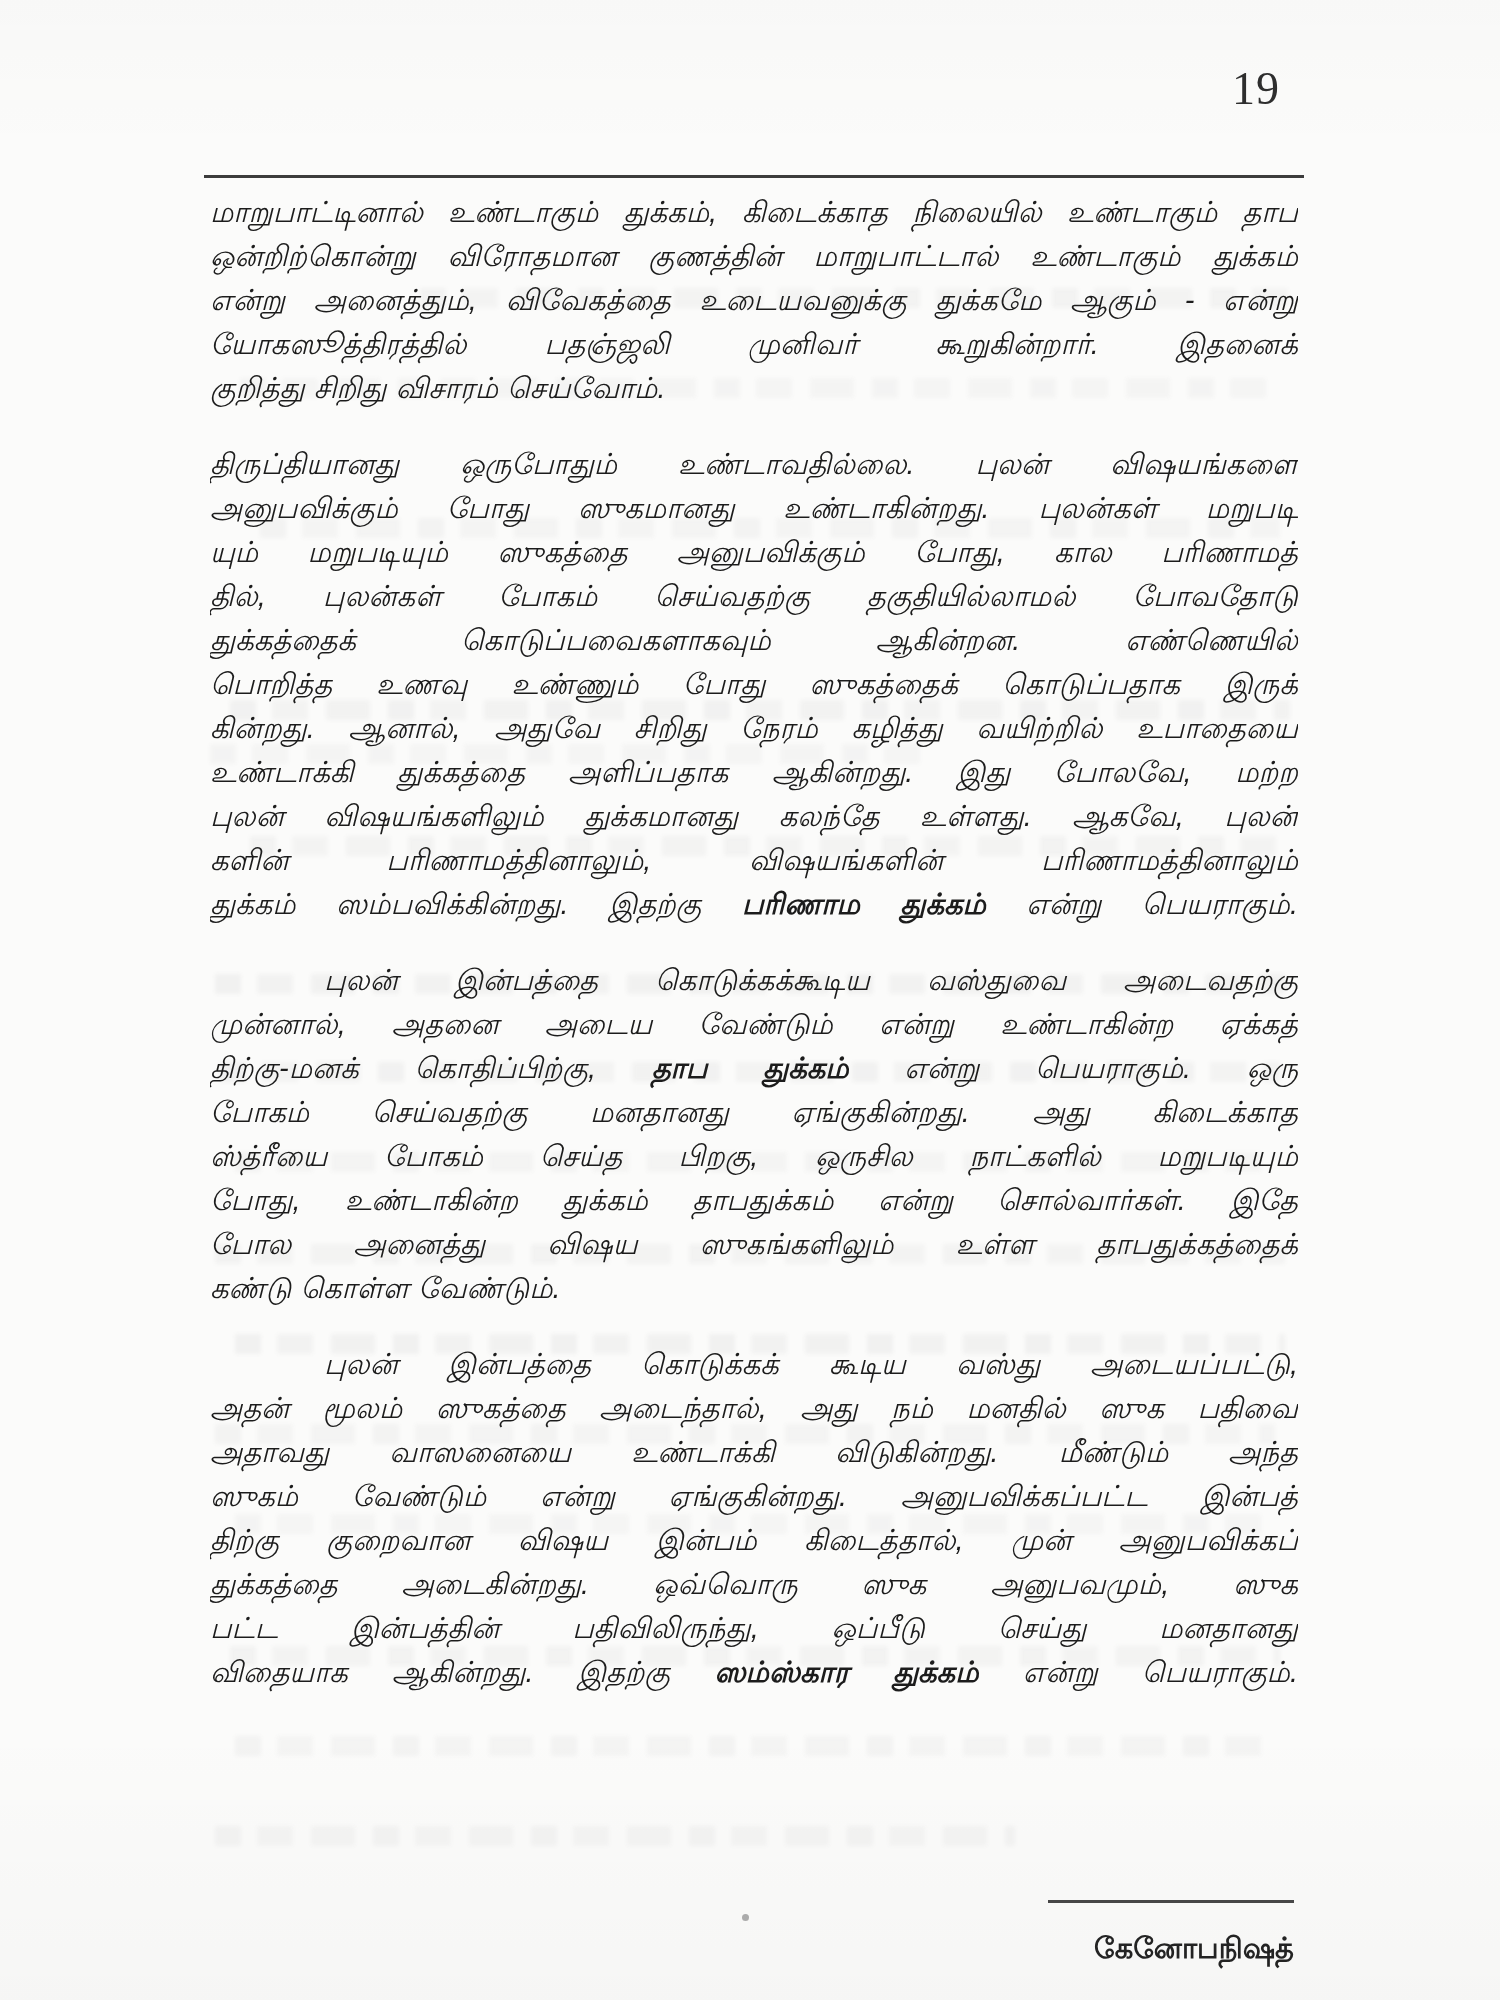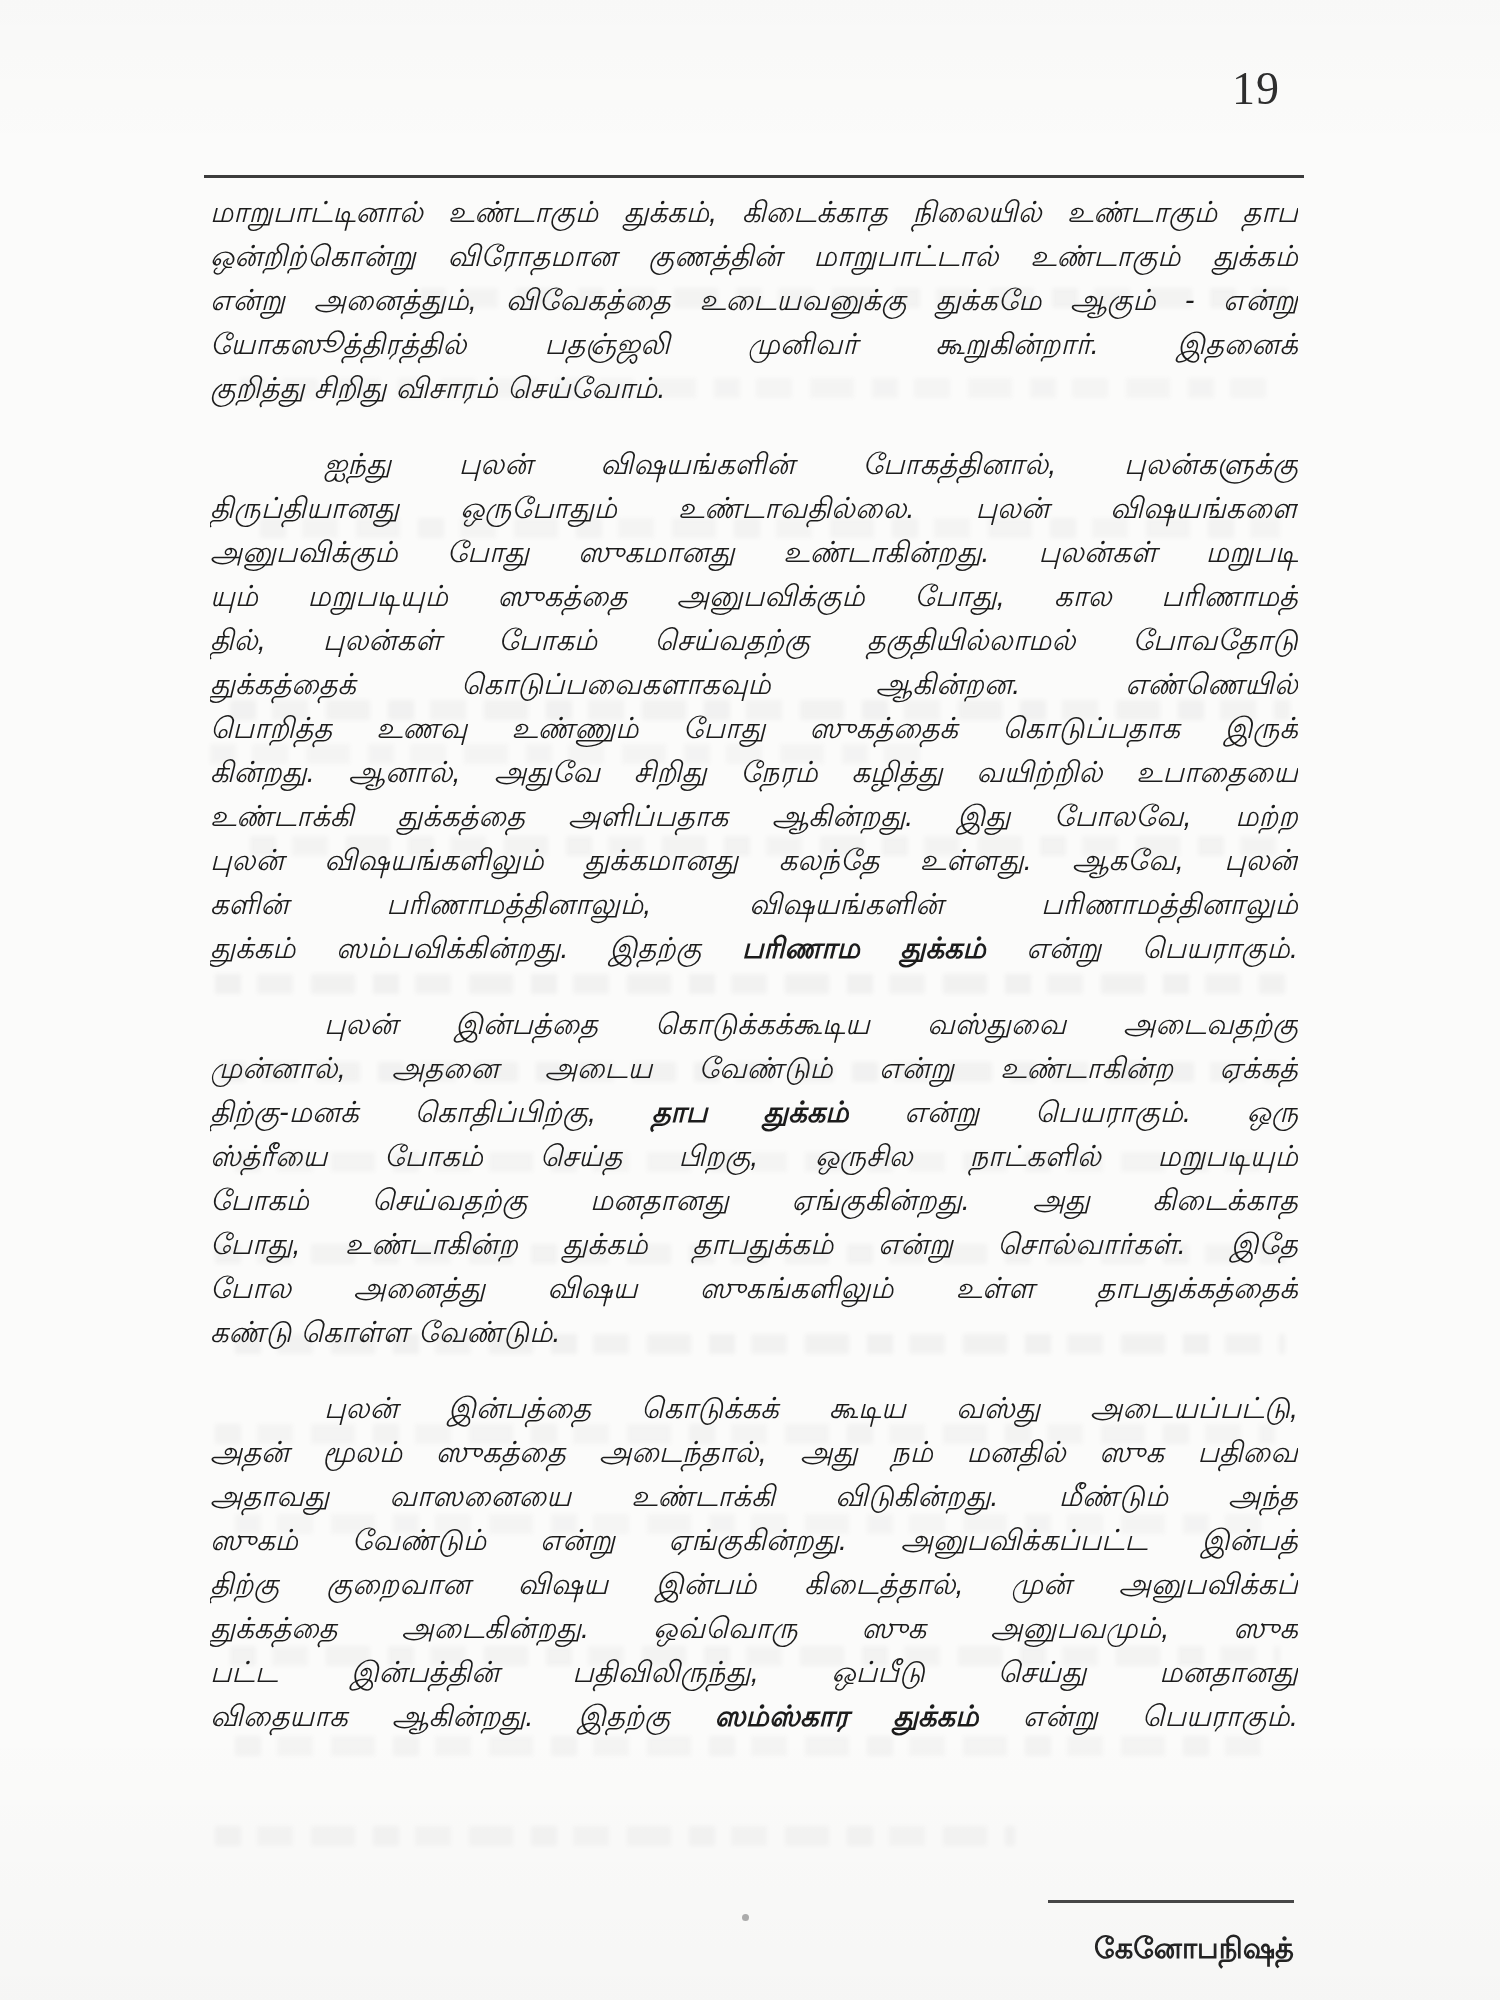--- a/index.html
+++ b/index.html
@@ -112,39 +112,38 @@
 
   <div class="text-block">
       <div class="paragraph">
         <div class="line"><span>மாறுபாட்டினால் உண்டாகும் துக்கம், கிடைக்காத நிலையில் உண்டாகும் தாப</span></div>
         <div class="line"><span>ஒன்றிற்கொன்று விரோதமான குணத்தின் மாறுபாட்டால் உண்டாகும் துக்கம்</span></div>
         <div class="line"><span>என்று அனைத்தும், விவேகத்தை உடையவனுக்கு துக்கமே ஆகும் - என்று</span></div>
         <div class="line"><span>யோகஸூத்திரத்தில் பதஞ்ஜலி முனிவர் கூறுகின்றார். இதனைக்</span></div>
         <div class="line left"><span>குறித்து சிறிது விசாரம் செய்வோம்.</span></div>
       </div>
       <div class="paragraph">
-        <div class="line first"><span>ஐந்து புலன் விஷயங்களின் போகத்தினால், புலன்களுக்கு</span></div>
         <div class="line"><span>திருப்தியானது ஒருபோதும் உண்டாவதில்லை. புலன் விஷயங்களை</span></div>
         <div class="line"><span>அனுபவிக்கும் போது ஸுகமானது உண்டாகின்றது. புலன்கள் மறுபடி</span></div>
         <div class="line"><span>யும் மறுபடியும் ஸுகத்தை அனுபவிக்கும் போது, கால பரிணாமத்</span></div>
         <div class="line"><span>தில், புலன்கள் போகம் செய்வதற்கு தகுதியில்லாமல் போவதோடு</span></div>
         <div class="line"><span>துக்கத்தைக் கொடுப்பவைகளாகவும் ஆகின்றன. எண்ணெயில்</span></div>
         <div class="line"><span>பொறித்த உணவு உண்ணும் போது ஸுகத்தைக் கொடுப்பதாக இருக்</span></div>
         <div class="line"><span>கின்றது. ஆனால், அதுவே சிறிது நேரம் கழித்து வயிற்றில் உபாதையை</span></div>
         <div class="line"><span>உண்டாக்கி துக்கத்தை அளிப்பதாக ஆகின்றது. இது போலவே, மற்ற</span></div>
         <div class="line"><span>புலன் விஷயங்களிலும் துக்கமானது கலந்தே உள்ளது. ஆகவே, புலன்</span></div>
         <div class="line"><span>களின் பரிணாமத்தினாலும், விஷயங்களின் பரிணாமத்தினாலும்</span></div>
         <div class="line"><span>துக்கம் ஸம்பவிக்கின்றது. இதற்கு </span><span class="bold">பரிணாம துக்கம்</span><span> என்று பெயராகும்.</span></div>
       </div>
       <div class="paragraph">
         <div class="line first"><span>புலன் இன்பத்தை கொடுக்கக்கூடிய வஸ்துவை அடைவதற்கு</span></div>
         <div class="line"><span>முன்னால், அதனை அடைய வேண்டும் என்று உண்டாகின்ற ஏக்கத்</span></div>
         <div class="line"><span>திற்கு-மனக் கொதிப்பிற்கு, </span><span class="bold">தாப துக்கம்</span><span> என்று பெயராகும். ஒரு</span></div>
+        <div class="line"><span>போகம் செய்வதற்கு மனதானது ஏங்குகின்றது. அது கிடைக்காத</span></div>
         <div class="line"><span>ஸ்த்ரீயை போகம் செய்த பிறகு, ஒருசில நாட்களில் மறுபடியும்</span></div>
-        <div class="line"><span>போகம் செய்வதற்கு மனதானது ஏங்குகின்றது. அது கிடைக்காத</span></div>
         <div class="line"><span>போது, உண்டாகின்ற துக்கம் தாபதுக்கம் என்று சொல்வார்கள். இதே</span></div>
         <div class="line"><span>போல அனைத்து விஷய ஸுகங்களிலும் உள்ள தாபதுக்கத்தைக்</span></div>
         <div class="line left"><span>கண்டு கொள்ள வேண்டும்.</span></div>
       </div>
       <div class="paragraph">
         <div class="line first"><span>புலன் இன்பத்தை கொடுக்கக் கூடிய வஸ்து அடையப்பட்டு,</span></div>
         <div class="line"><span>அதன் மூலம் ஸுகத்தை அடைந்தால், அது நம் மனதில் ஸுக பதிவை</span></div>
         <div class="line"><span>அதாவது வாஸனையை உண்டாக்கி விடுகின்றது. மீண்டும் அந்த</span></div>
         <div class="line"><span>ஸுகம் வேண்டும் என்று ஏங்குகின்றது. அனுபவிக்கப்பட்ட இன்பத்</span></div>
         <div class="line"><span>திற்கு குறைவான விஷய இன்பம் கிடைத்தால், முன் அனுபவிக்கப்</span></div>

